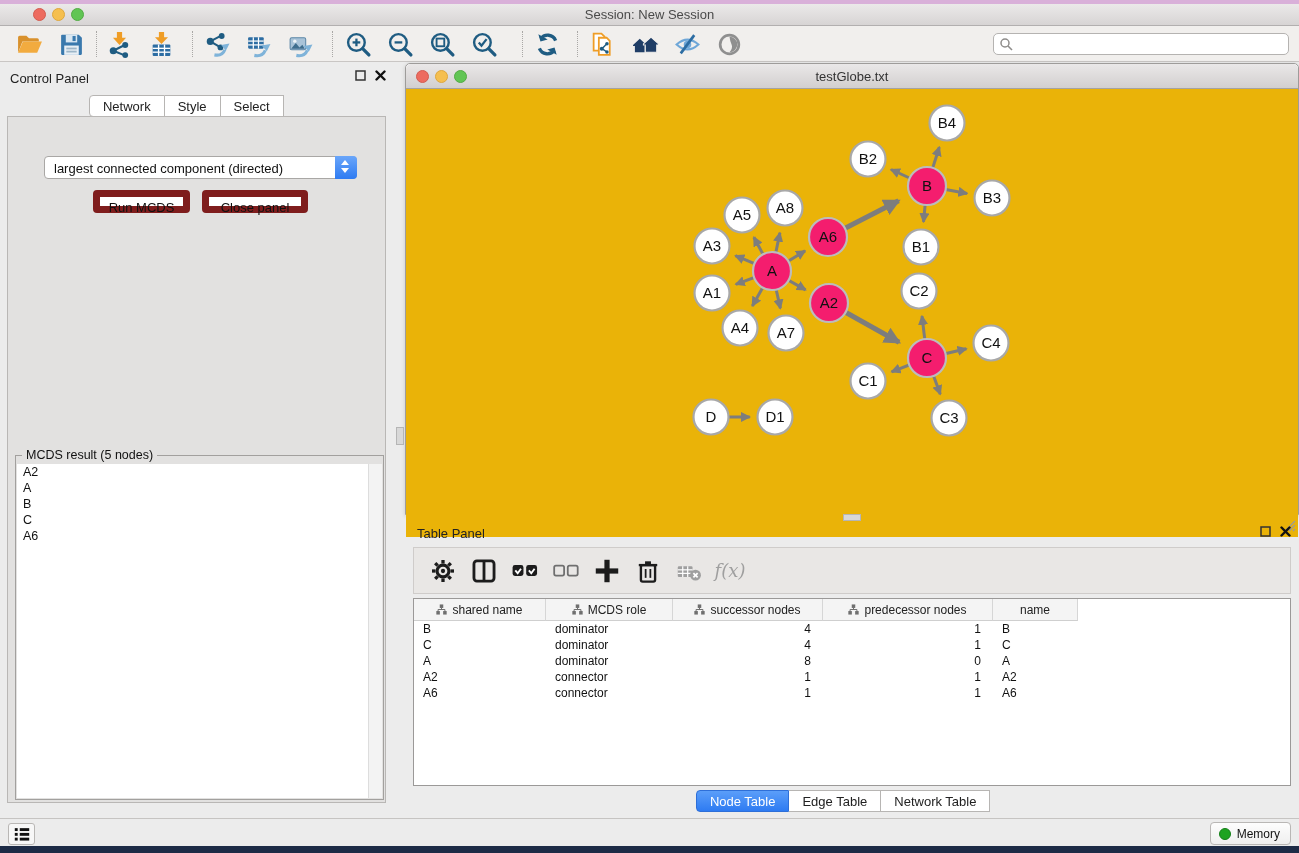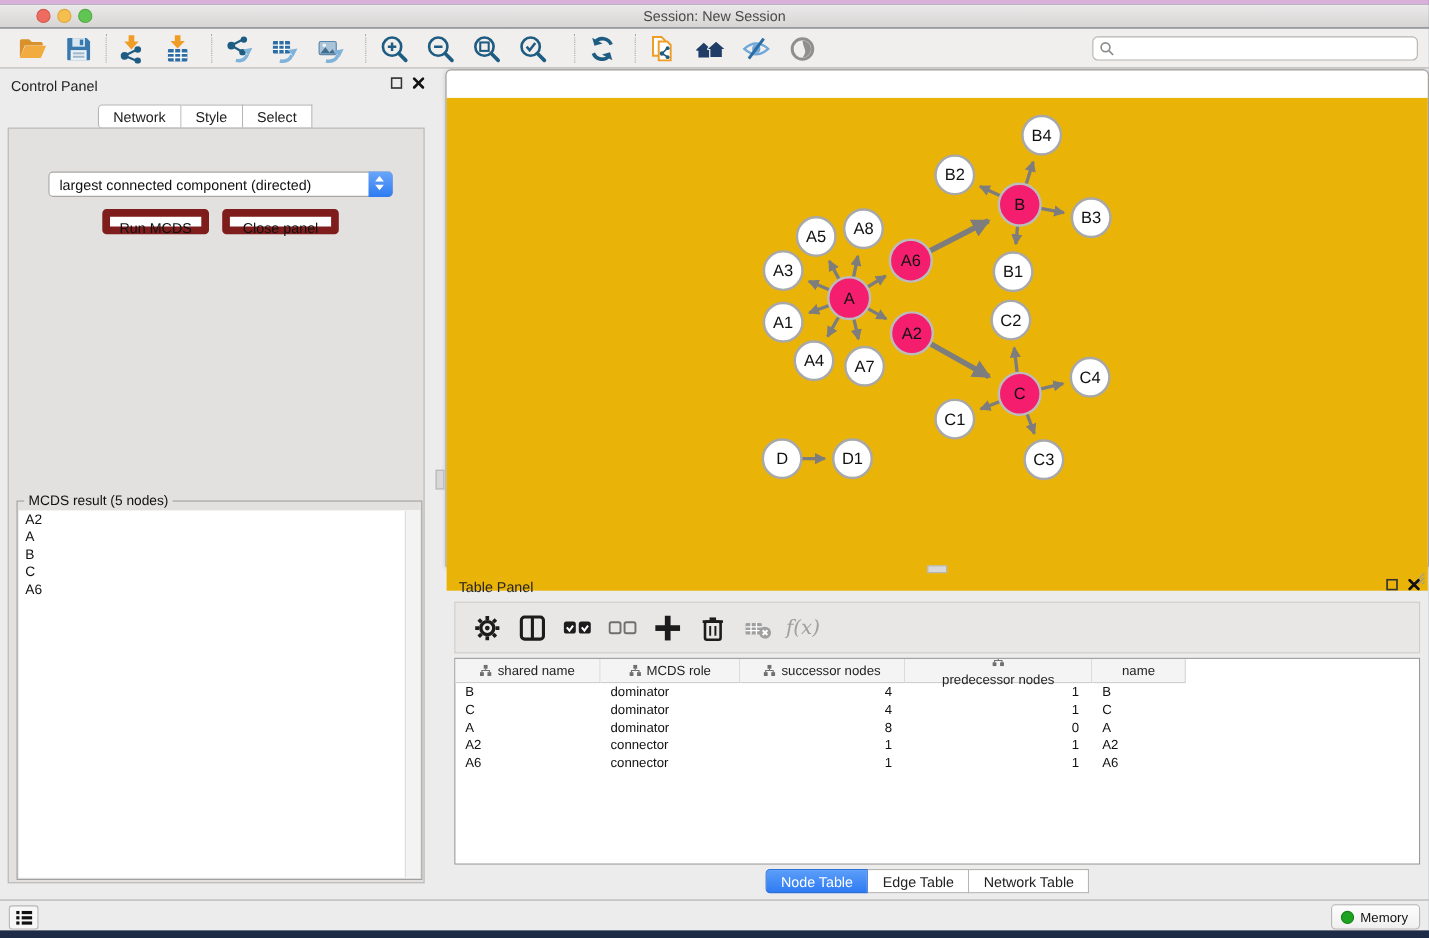--- a/index.html
+++ b/index.html
@@ -359,20 +359,26 @@
               <div class="list-item">C</div>
               <div class="list-item">A6</div>
             </div>
           <div id="result-scroll"></div>
         </div>
       </div>
     </div>
   </div>
 
   <div id="net-window">
+    <div id="net-titlebar">
+      <span class="tl red" style="left:10px;top:6px"></span>
+      <span class="tl yellow" style="left:29px;top:6px"></span>
+      <span class="tl green" style="left:48px;top:6px"></span>
+      <div class="title">testGlobe.txt</div>
+    </div>
     <div id="net-canvas">
       <svg id="graph-svg" width="892" height="424">
           <defs>
             <marker id="arrow" viewBox="0 0 6 6" refX="5.2" refY="3" markerWidth="3.4" markerHeight="3.4" orient="auto">
               <path d="M0 0 L6 3 L0 6 z" fill="#7d7d7d"></path>
             </marker>
           </defs>
           <line x1="366" y1="182" x2="329.4" y2="166.7" stroke="#7d7d7d" stroke-width="3" marker-end="url(#arrow)"></line>
           <line x1="366" y1="182" x2="347.9" y2="148.3" stroke="#7d7d7d" stroke-width="3" marker-end="url(#arrow)"></line>
           <line x1="366" y1="182" x2="373.9" y2="143.8" stroke="#7d7d7d" stroke-width="3" marker-end="url(#arrow)"></line>
@@ -611,21 +617,21 @@
             <span style="display: flex;">
               <svg width="11" height="11" viewBox="0 0 10 10">
                 <rect x="3.4" y="0.4" width="3.2" height="3.2" fill="#6f6f6f"></rect>
                 <rect x="0.3" y="6.4" width="3.2" height="3.2" fill="#6f6f6f"></rect>
                 <rect x="6.5" y="6.4" width="3.2" height="3.2" fill="#6f6f6f"></rect>
                 <path d="M5 3.6 V5 M1.9 6.4 V5 H8.1 V6.4" stroke="#6f6f6f" stroke-width="0.9" fill="none"></path>
               </svg>
             </span>
             <span>successor nodes</span>
           </div>
-          <div class="th" style="width: 170px; flex-direction: column;">
+          <div class="th" style="width: 170px;">
             <span style="display: flex;">
               <svg width="11" height="11" viewBox="0 0 10 10">
                 <rect x="3.4" y="0.4" width="3.2" height="3.2" fill="#6f6f6f"></rect>
                 <rect x="0.3" y="6.4" width="3.2" height="3.2" fill="#6f6f6f"></rect>
                 <rect x="6.5" y="6.4" width="3.2" height="3.2" fill="#6f6f6f"></rect>
                 <path d="M5 3.6 V5 M1.9 6.4 V5 H8.1 V6.4" stroke="#6f6f6f" stroke-width="0.9" fill="none"></path>
               </svg>
             </span>
             <span>predecessor nodes</span>
           </div>

